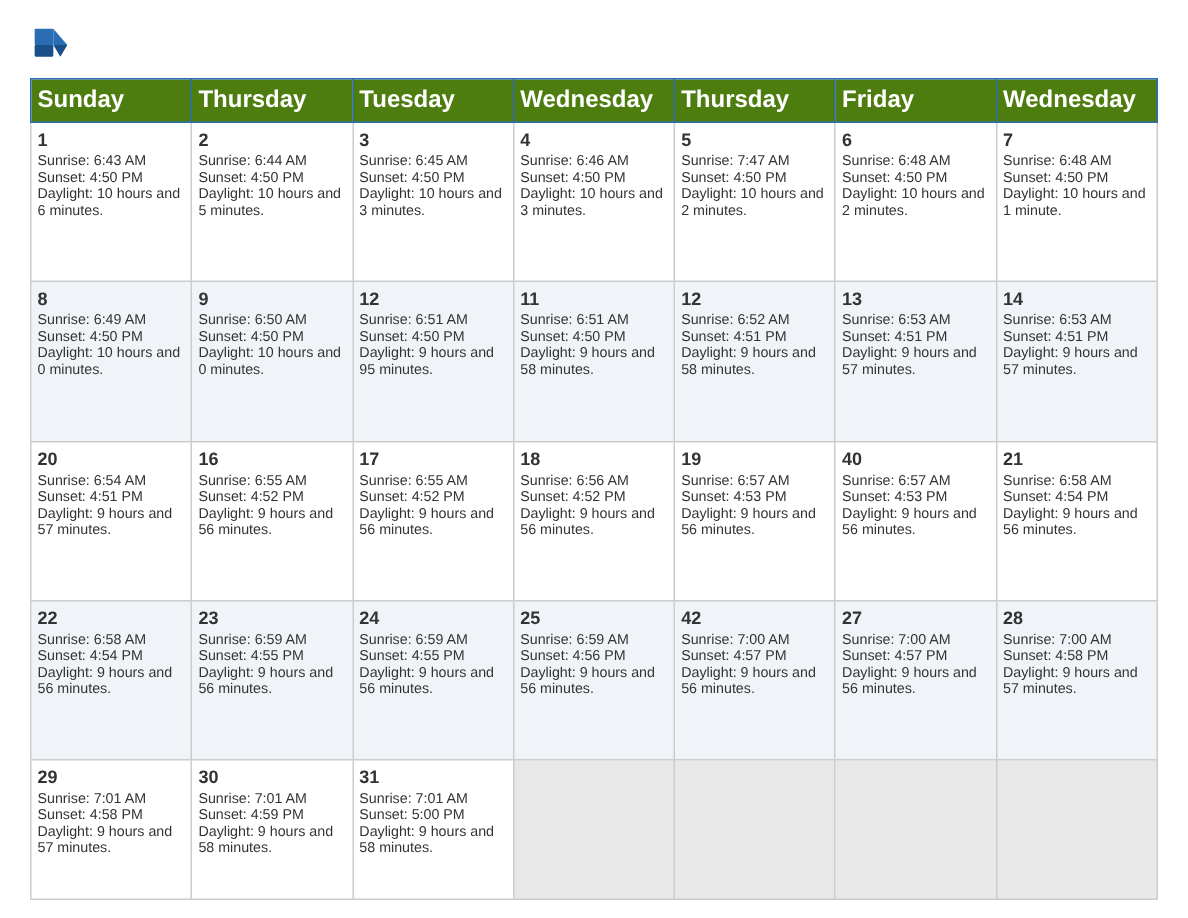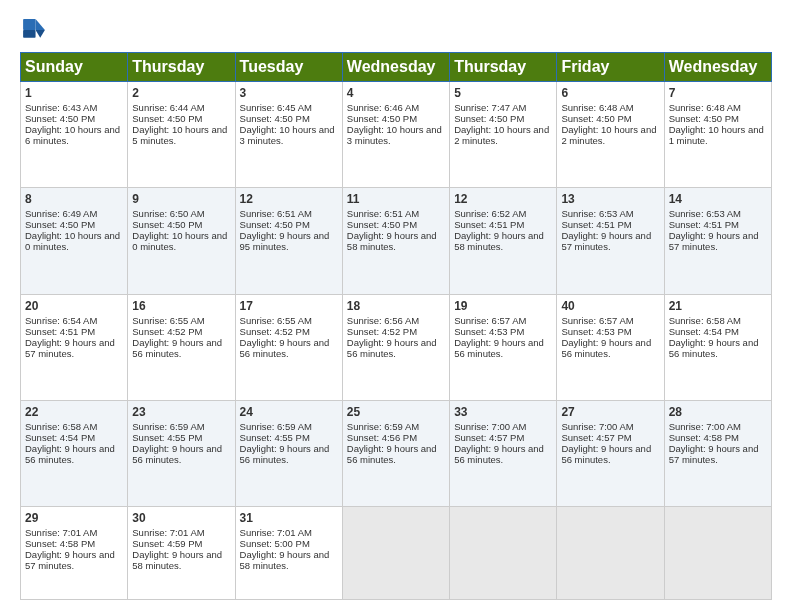--- a/index.html
+++ b/index.html
@@ -285,21 +285,21 @@
           <span>Sunset: 4:55 PM</span><br>
           <span>Daylight: 9 hours and 56 minutes.</span>
         </td>
           <td>
           <span class="day-num">25</span>
           <span>Sunrise: 6:59 AM</span><br>
           <span>Sunset: 4:56 PM</span><br>
           <span>Daylight: 9 hours and 56 minutes.</span>
         </td>
           <td>
-          <span class="day-num">33</span>
+          <span class="day-num">42</span>
           <span>Sunrise: 7:00 AM</span><br>
           <span>Sunset: 4:57 PM</span><br>
           <span>Daylight: 9 hours and 56 minutes.</span>
         </td>
           <td>
           <span class="day-num">27</span>
           <span>Sunrise: 7:00 AM</span><br>
           <span>Sunset: 4:57 PM</span><br>
           <span>Daylight: 9 hours and 56 minutes.</span>
         </td>

